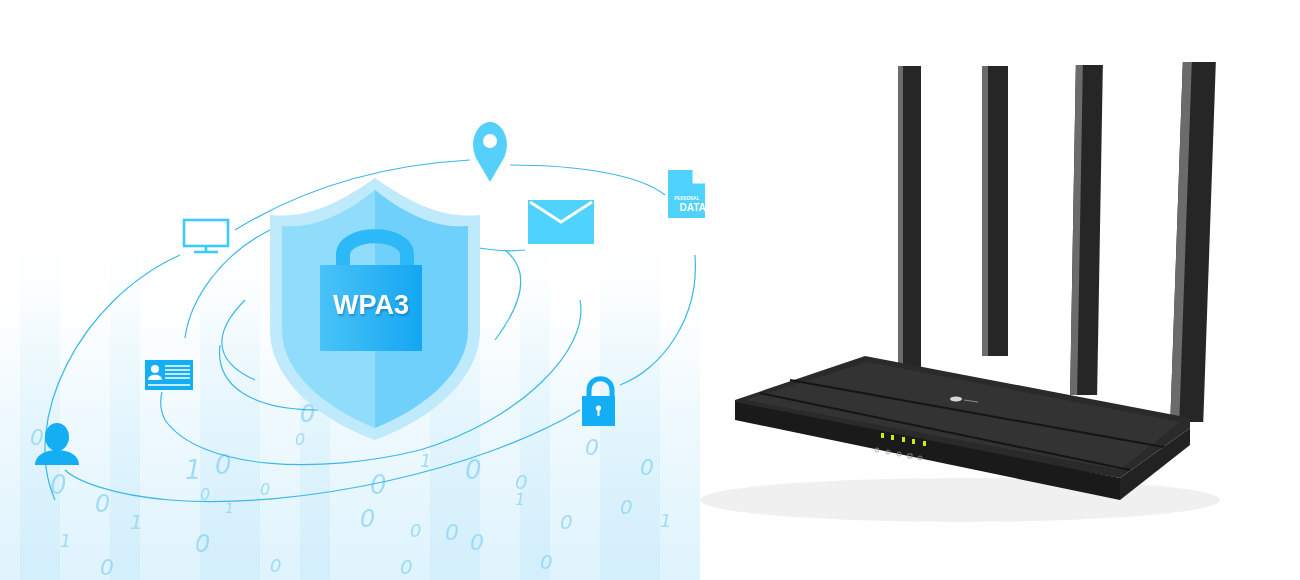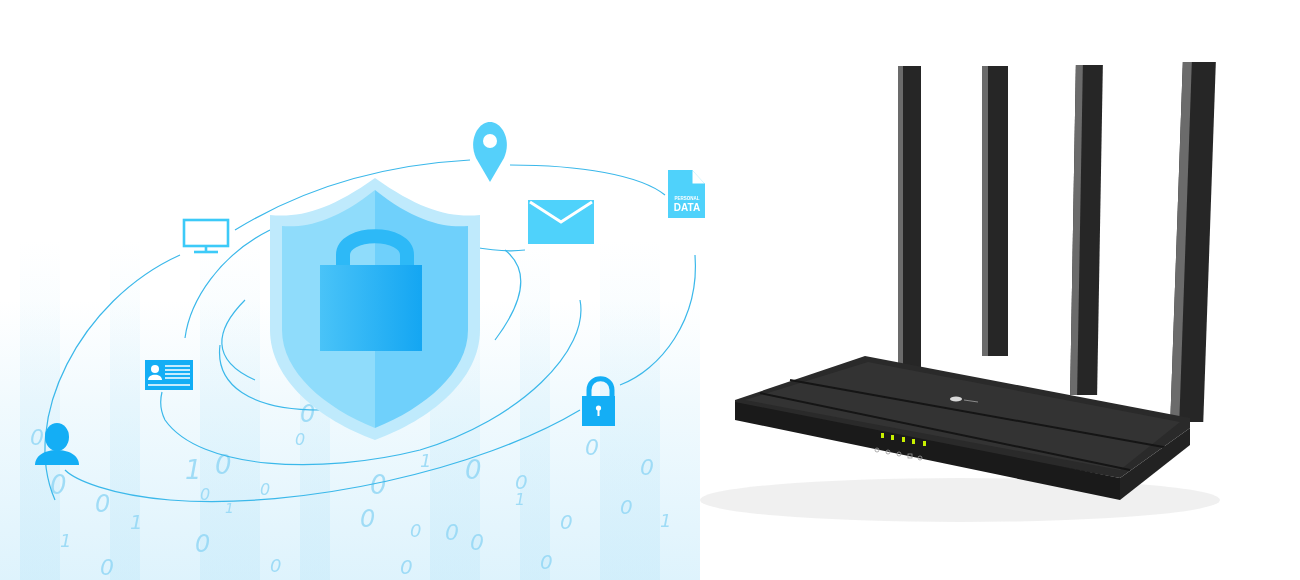--- a/index.html
+++ b/index.html
@@ -5,21 +5,21 @@
     html, body { margin: 0; padding: 0; }
     body { width: 1300px; height: 580px; background: #ffffff; overflow: hidden; position: relative; font-family: "Liberation Sans", sans-serif; }
     .stage { position: absolute; left: 0; top: 0; width: 1300px; height: 580px; }
     .binary-bg { position: absolute; left: 0; top: 300px; width: 700px; height: 280px;
       background: linear-gradient(to bottom, rgba(255,255,255,1) 0%, rgba(230,246,253,0.6) 40%, rgba(214,240,252,0.8) 100%); }
     .stripe { position: absolute; top: 240px; bottom: 0; background: linear-gradient(to bottom, rgba(255,255,255,0), rgba(200,235,250,0.55)); }
     .digit { position: absolute; color: #8fd6f5; font-family: "DejaVu Sans", sans-serif; font-style: italic; opacity: 0.8; }
     .wpa3-label { position: absolute; left: 320px; top: 290px; width: 102px; text-align: center; color: #fff; font-weight: bold; font-size: 27px;
       font-family: "Liberation Sans", sans-serif; text-shadow: 1px 2px 2px rgba(0,60,120,0.35); }
     .pd-small { position: absolute; left: 670px; top: 196px; width: 34px; text-align: center; color: #fff; font-size: 4.5px; font-weight: bold; }
-    .pd-big { position: absolute; left: 668px; top: 202px; width: 38px; text-align: center; color: #fff; font-size: 10px; font-weight: bold; }
+    .pd-big { position: absolute; left: 668px; top: 202px; width: 38px; text-align: right; color: #fff; font-size: 10px; font-weight: bold; }
   </style>
 </head>
 <body>
 
 <div class="stage">
 
   <div class="binary-bg"></div>
   <div class="stripe" style="left:20px;width:40px;"></div>
   <div class="stripe" style="left:110px;width:30px;"></div>
   <div class="stripe" style="left:200px;width:60px;"></div>
@@ -183,15 +183,16 @@
       <g fill="none" stroke="#9a9a9a" stroke-width="0.8">
         <circle cx="877" cy="450" r="2"></circle>
         <circle cx="888" cy="452" r="2"></circle>
         <circle cx="899" cy="454" r="2"></circle>
         <rect x="908" y="454" width="4" height="4"></rect>
         <circle cx="920" cy="458" r="2"></circle>
       </g>
     </g>
   </svg>
 
+  <div class="wpa3-label">WPA3</div>
   <div class="pd-small">PERSONAL</div>
   <div class="pd-big">DATA</div>
 </div>
 
 </body></html>

